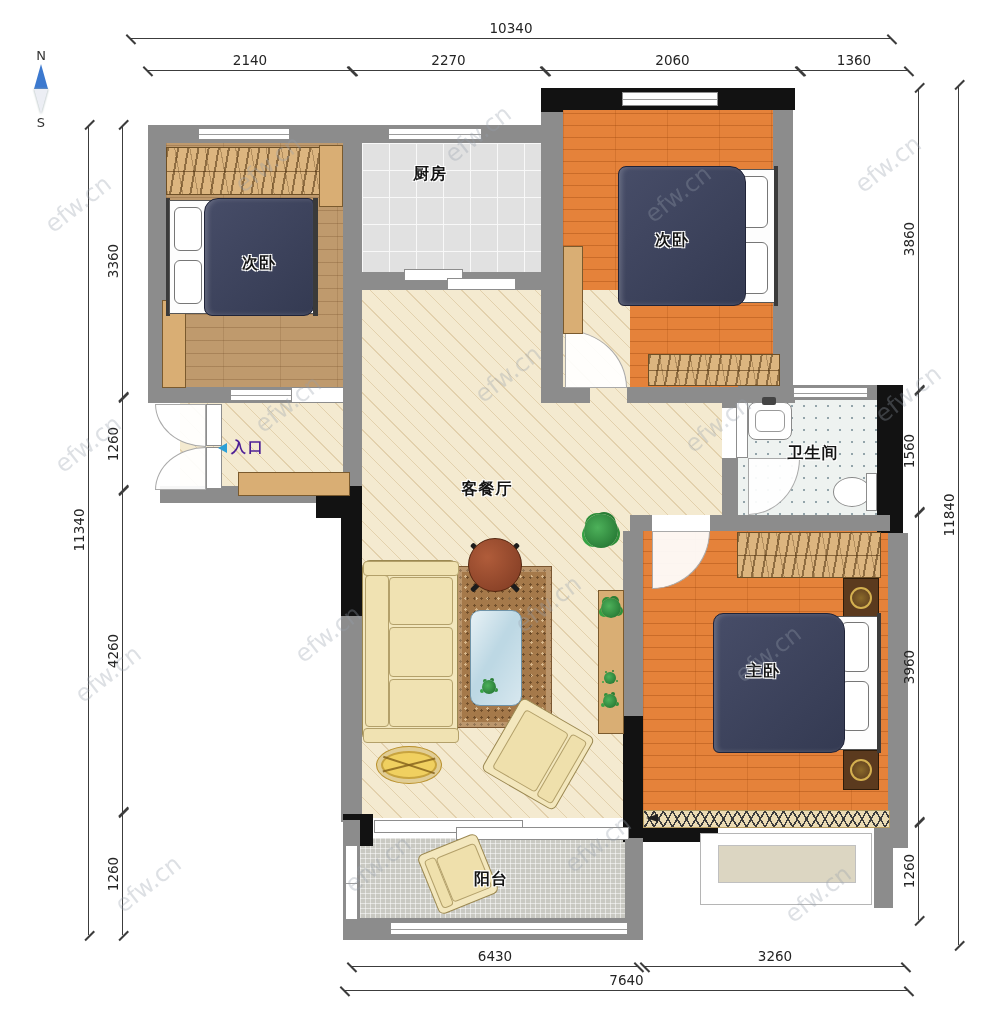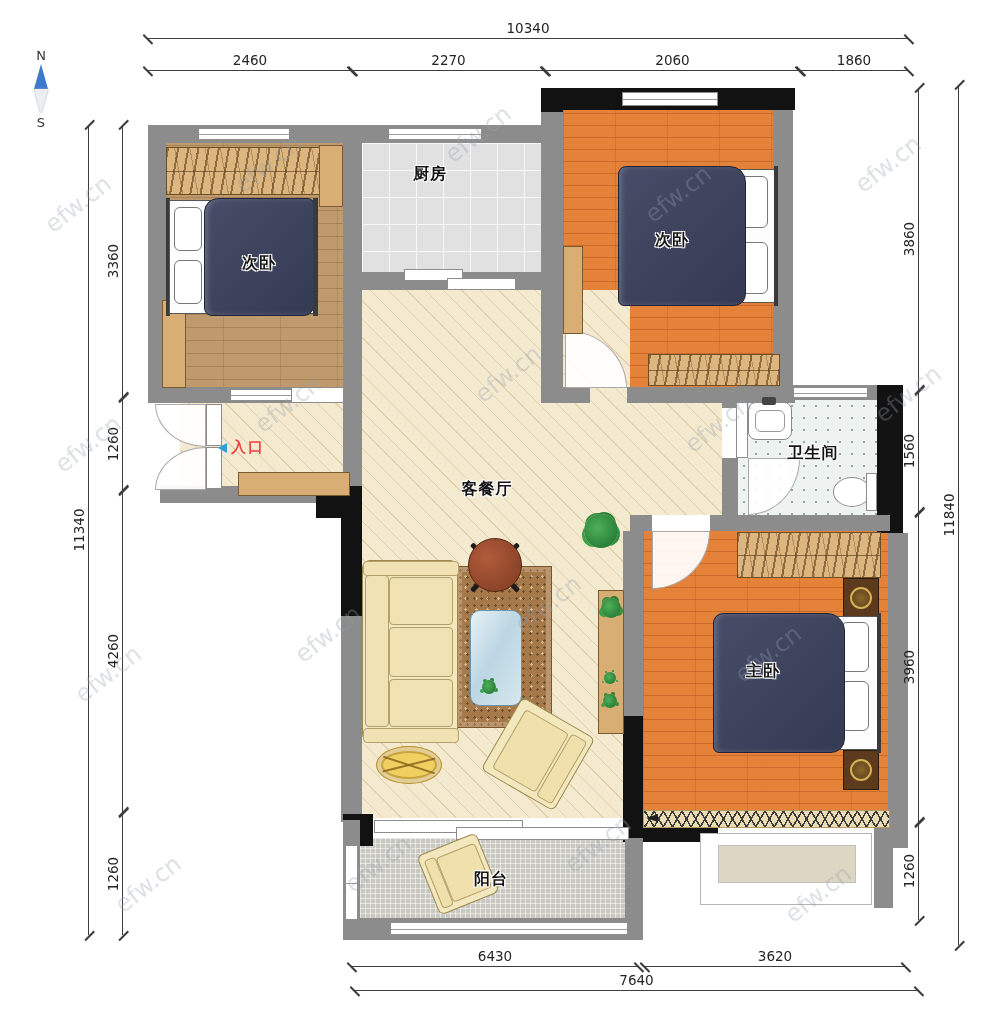--- a/index.html
+++ b/index.html
@@ -63,21 +63,21 @@
   .dim-v::before,.dim-v::after{content:"";position:absolute;left:-6px;width:13px;height:1.5px;background:#3c3c3c;transform:rotate(-45deg);}
   .dim-v::before{top:-1px;} .dim-v::after{bottom:-1px;}
   .dim-v .lbl{position:absolute;top:50%;left:-10px;transform:translate(-50%,-50%) rotate(-90deg);
       font-size:13.5px;color:#242424;white-space:nowrap;}
   
   .rlabel{position:absolute;transform:translate(-50%,-50%);font-size:16px;font-weight:bold;color:#141414;
       letter-spacing:1px;white-space:nowrap;z-index:40;
       text-shadow:-1px -1px 0 #fff,1px -1px 0 #fff,-1px 1px 0 #fff,1px 1px 0 #fff;}
   .entr{position:absolute;display:flex;align-items:center;gap:4px;z-index:40;}
   .entr .tri{width:0;height:0;border-top:5px solid transparent;border-bottom:5px solid transparent;border-right:9px solid #2b9fd6;}
-  .entr .txt{font-size:15px;font-weight:bold;color:#ef4444;letter-spacing:2px;}
+  .entr .txt{font-size:15px;font-weight:bold;color:#4c1d95;letter-spacing:2px;}
   .wm{position:absolute;font-size:24px;color:rgba(150,160,170,.32);transform:rotate(-38deg);z-index:60;pointer-events:none;}
   
   .compass{position:absolute;left:26px;top:48px;width:30px;text-align:center;z-index:50;}
   .compass .ltr{font-size:13px;color:#333;}
   .tri-n{margin:1px auto 0;width:0;height:0;border-left:7px solid transparent;border-right:7px solid transparent;border-bottom:25px solid #3c79cf;}
   .tri-s{margin:0 auto 1px;width:0;height:0;border-left:7px solid transparent;border-right:7px solid transparent;border-top:25px solid #eceef4;filter:drop-shadow(0 0 1px #9aa);}
   .legcross{position:absolute;}
   .legcross::before,.legcross::after{content:"";position:absolute;left:0;top:50%;width:100%;height:5px;background:#1c1c1c;border-radius:2px;}
   .legcross::before{transform:rotate(45deg);} .legcross::after{transform:rotate(-45deg);}
   .dtable{position:absolute;border-radius:50%;background:radial-gradient(circle at 35% 35%,#b05c3a,#7e3a22);border:1px solid #54250f;box-sizing:border-box;}
@@ -265,43 +265,43 @@
   <div class="rlabel" style="left:672px;top:240px;">次卧</div>
   <div class="rlabel" style="left:813px;top:453px;">卫生间</div>
   <div class="rlabel" style="left:487px;top:489px;">客餐厅</div>
   <div class="rlabel" style="left:763px;top:671px;">主卧</div>
   <div class="rlabel" style="left:491px;top:879px;">阳台</div>
   <div class="entr" style="left:218px;top:438px;">
     <span class="tri"></span>
     <span class="txt">入口</span>
   </div>
 
-  <div class="dim-h" style="left:148px;top:38px;width:760px;">
+  <div class="dim-h" style="left:131px;top:38px;width:760px;">
       <span class="lbl">10340</span>
     </div>
   <div class="dim-h" style="left:148px;top:70px;width:204px;">
-      <span class="lbl">2460</span>
+      <span class="lbl">2140</span>
     </div>
   <div class="dim-h" style="left:352px;top:70px;width:193px;">
       <span class="lbl">2270</span>
     </div>
   <div class="dim-h" style="left:545px;top:70px;width:255px;">
       <span class="lbl">2060</span>
     </div>
   <div class="dim-h" style="left:800px;top:70px;width:108px;">
-      <span class="lbl">1860</span>
+      <span class="lbl">1360</span>
     </div>
 
   <div class="dim-h" style="left:352px;top:966px;width:286px;">
       <span class="lbl">6430</span>
     </div>
   <div class="dim-h" style="left:645px;top:966px;width:260px;">
-      <span class="lbl">3620</span>
-    </div>
-  <div class="dim-h" style="left:355px;top:990px;width:563px;">
+      <span class="lbl">3260</span>
+    </div>
+  <div class="dim-h" style="left:345px;top:990px;width:563px;">
       <span class="lbl">7640</span>
     </div>
 
   <div class="dim-v" style="left:88px;top:125px;height:810px;">
       <span class="lbl">11340</span>
     </div>
   <div class="dim-v" style="left:122px;top:125px;height:272px;">
       <span class="lbl">3360</span>
     </div>
   <div class="dim-v" style="left:122px;top:397px;height:93px;">

